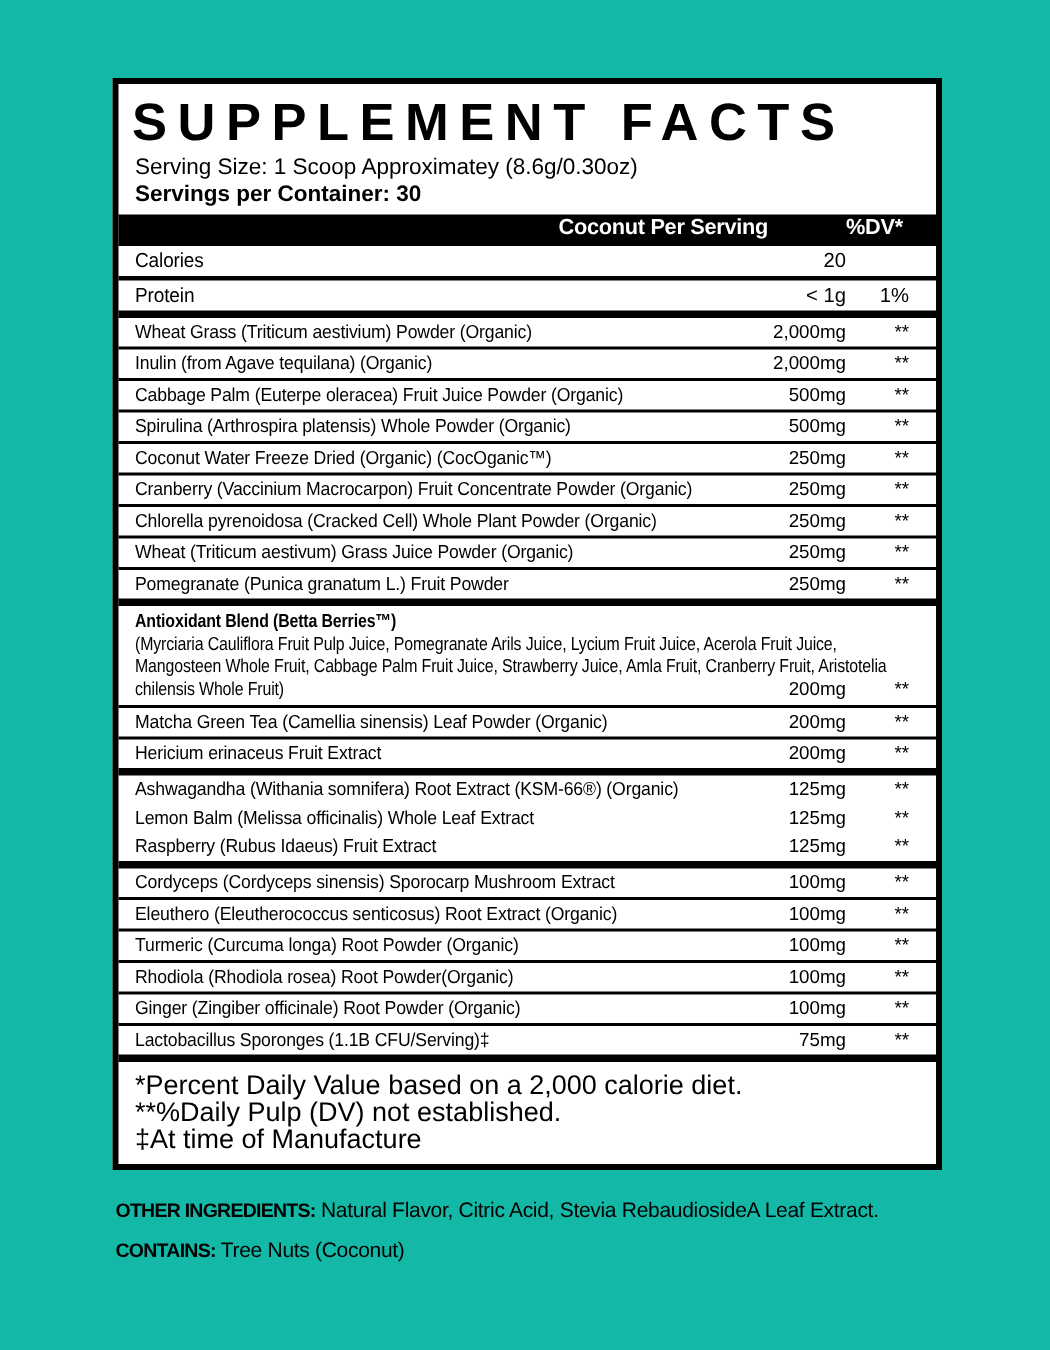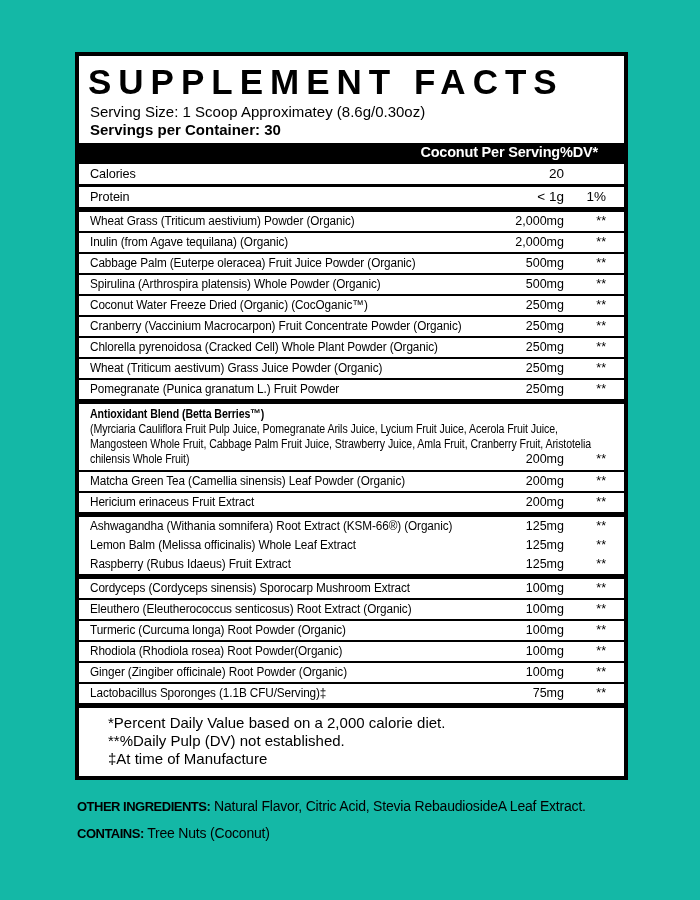--- a/index.html
+++ b/index.html
@@ -21,21 +21,21 @@
     padding:7px 6px 1px 9px;
   }
   .serving     { font-size:15px; line-height:18px; padding:1px 10px 0 11px; }
   .servings-per{ font-size:15px; line-height:18px; font-weight:bold; padding:0 10px 4px 11px; }
   .head-bar {
     background:#000; color:#fff; display:flex; align-items:baseline;
     font-weight:bold; font-size:14.5px; line-height:15px;
     padding:2px 18px 4px 11px; letter-spacing:-0.2px;
   }
   .head-bar .hb-amount { margin-left:auto; }
-  .head-bar .hb-dv { width:46px; text-align:left; flex:none; }
+  .head-bar .hb-dv { width:46px; text-align:center; flex:none;padding-left:48px; }
 
   .row {
     display:flex; align-items:baseline;
     padding:2px 18px 2px 11px;
     font-size:12.5px; line-height:15px;
   }
   .row.nutrient { font-size:13.5px; line-height:16px; }
   .row .name {
     flex:1 1 0; min-width:0; white-space:nowrap;
     transform:scaleX(0.94); transform-origin:left center;
@@ -60,22 +60,22 @@
   }
   .blend-title { display:block; font-weight:bold; }
   .blend-vals {
     position:absolute; right:18px; bottom:3px;
     display:flex; align-items:baseline;
   }
   .blend-vals .amt { white-space:nowrap; }
   .blend-vals .dv  { width:42px; text-align:right; white-space:nowrap; }
 
   .footnotes {
-    padding:6px 10px 8px 29px;
-    font-size:15px; line-height:18px;
+    padding:6px 10px 8px 11px;
+    font-size:18px; line-height:18px;
   }
 
   .footer-block { margin:13px 0 0 77px; }
   .footer-line { white-space:nowrap; font-size:14px; line-height:26px; letter-spacing:-0.2px; }
   .footer-line .cond {
     font-weight:bold; font-size:13px; letter-spacing:-0.5px;
   }
 </style>
 </head>
 <body>

